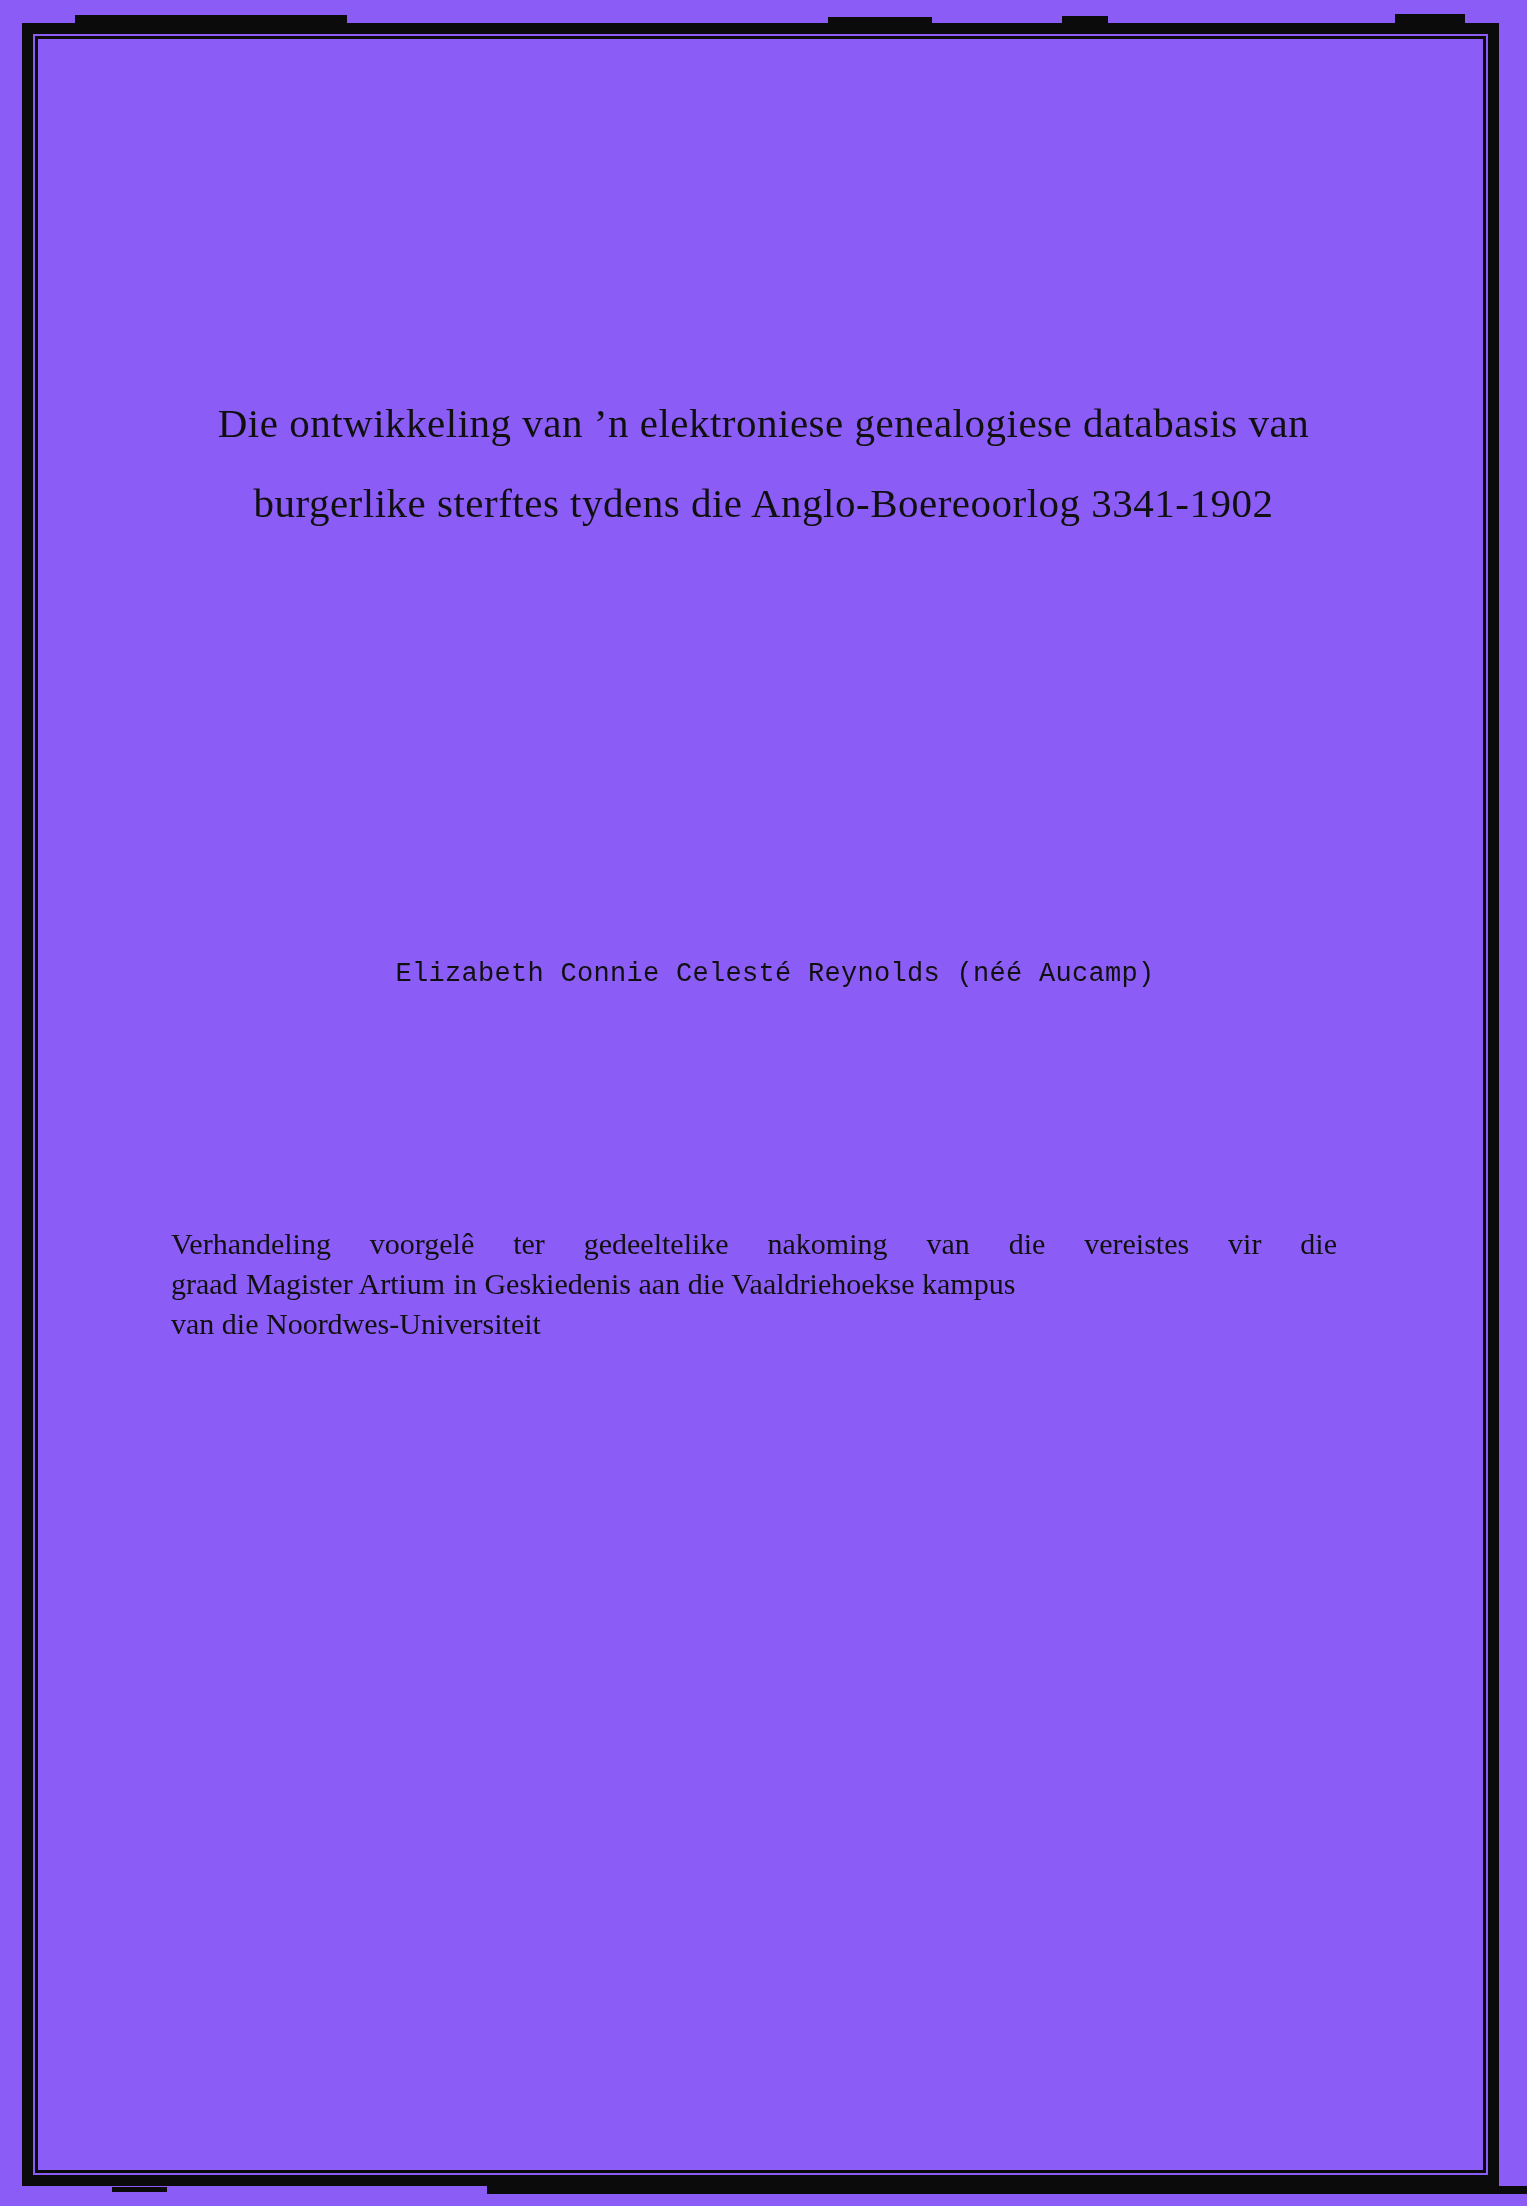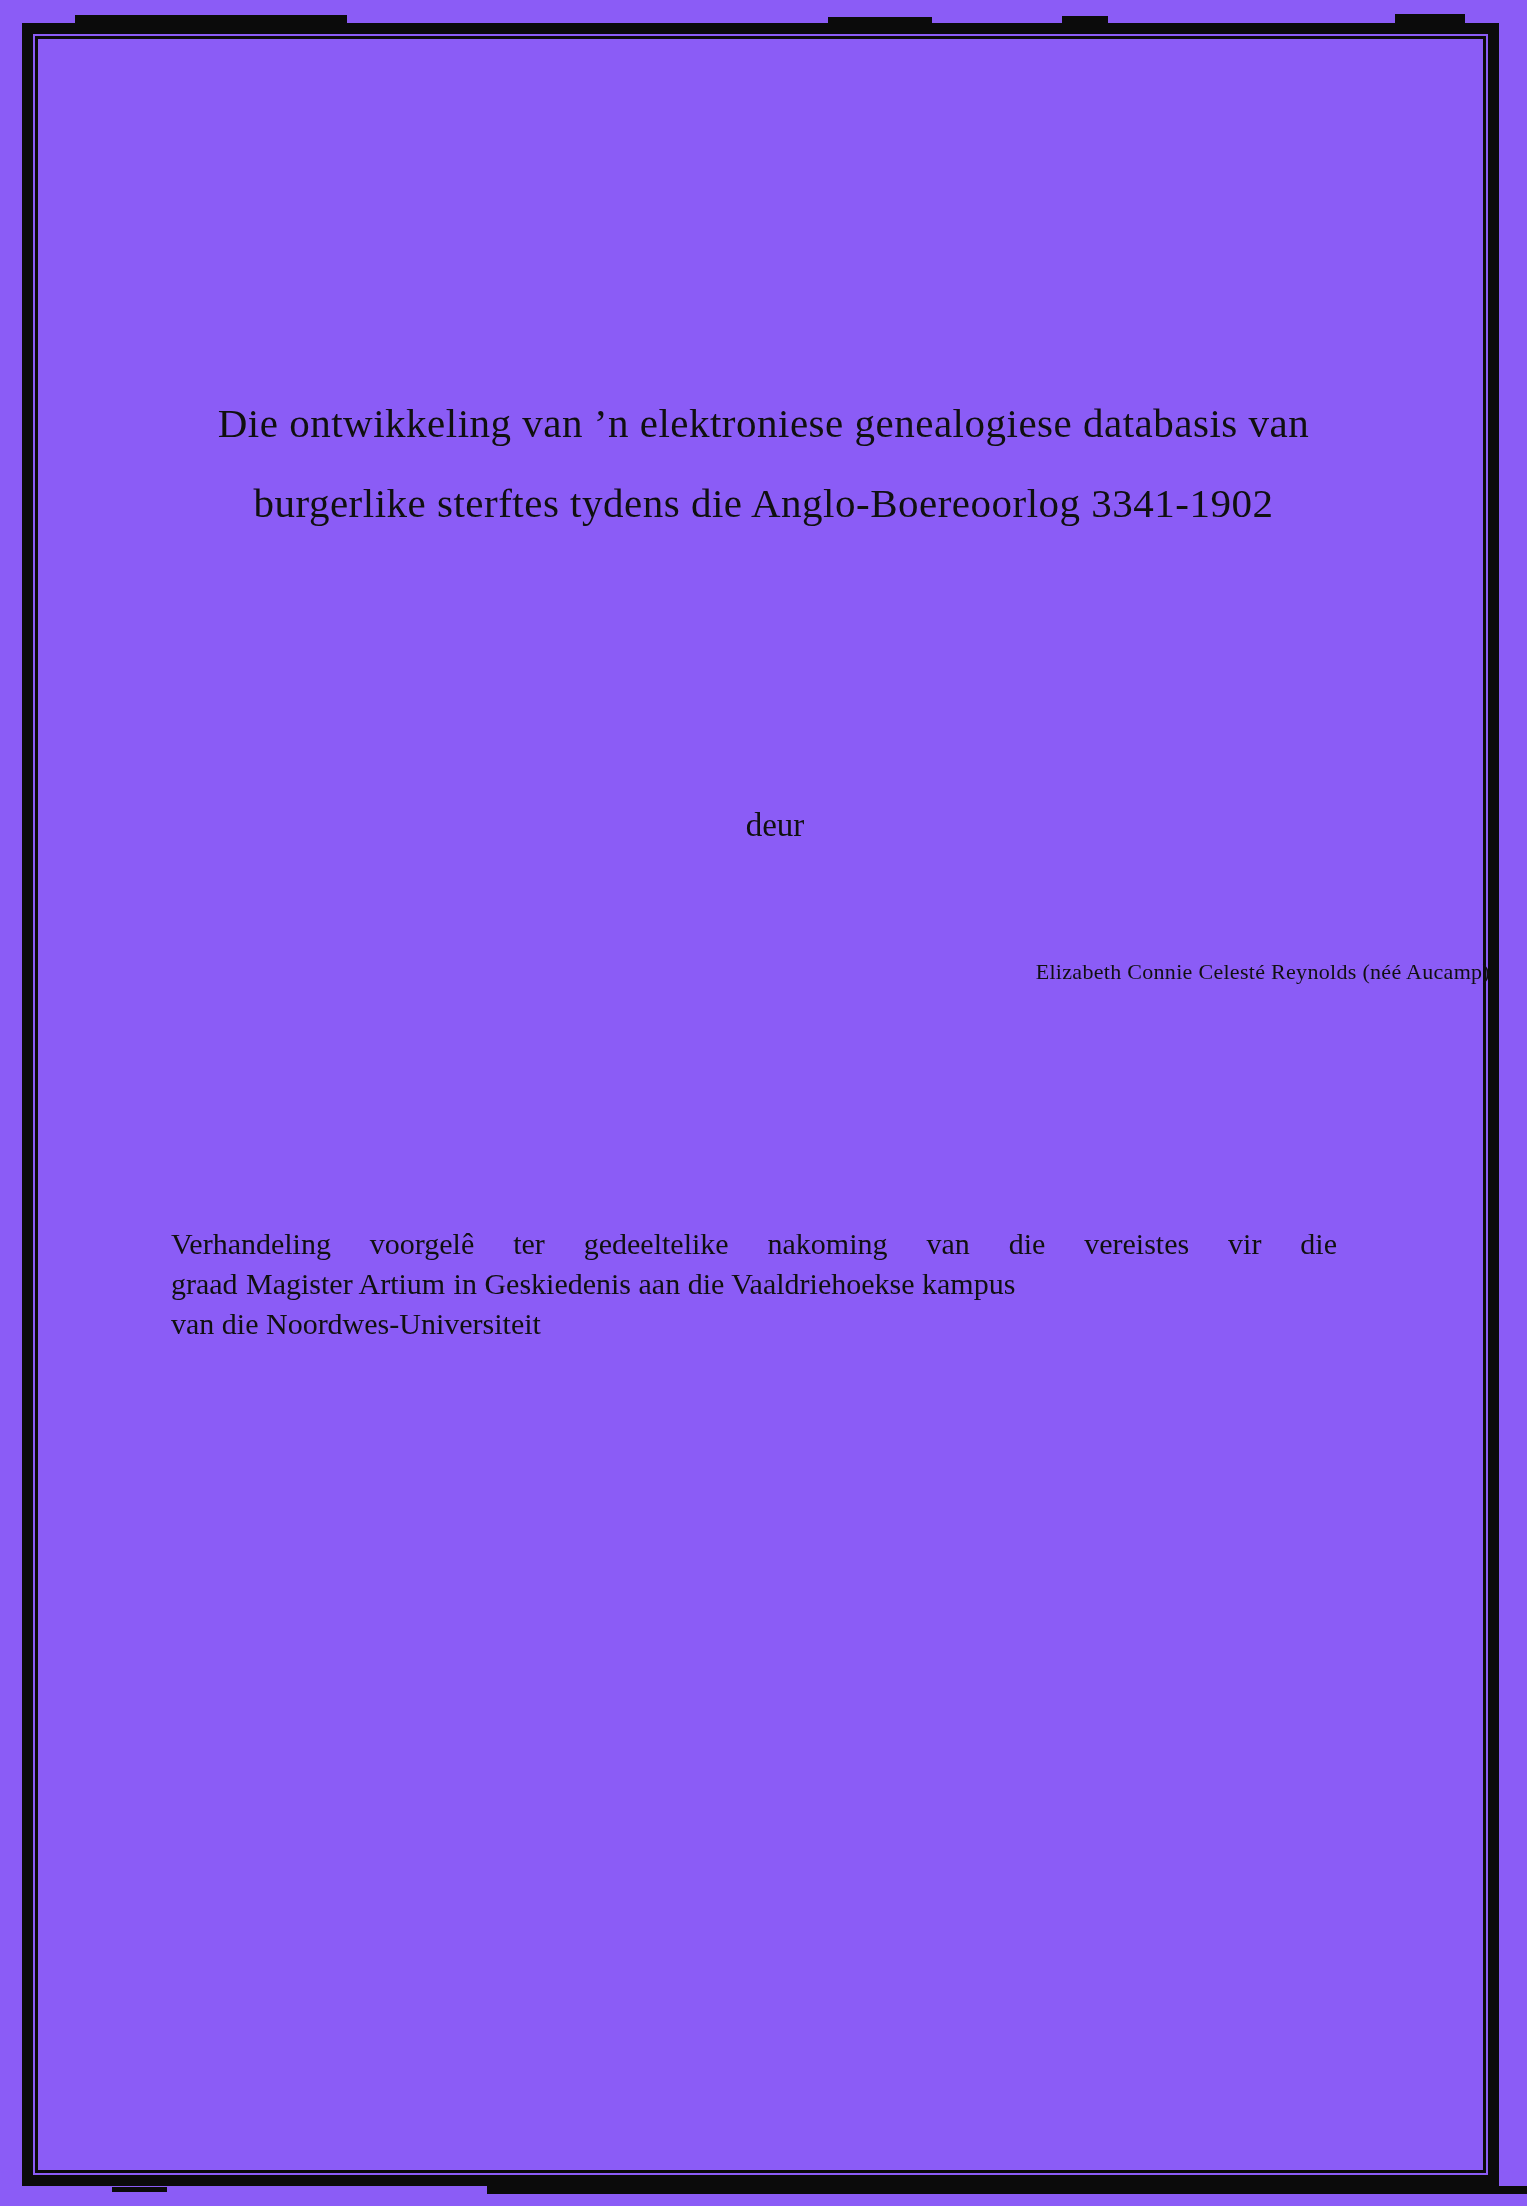--- a/index.html
+++ b/index.html
@@ -36,21 +36,21 @@
   }
   .title-1{top:403px;}
   .title-2{top:483px;}
 
   .byline{
     position:absolute;left:60px;top:809px;width:1430px;
     text-align:center;font-size:33px;line-height:1;
   }
   .author{
     position:absolute;left:60px;top:961px;width:1430px;
-    text-align:right;font-size:22px;line-height:1;letter-spacing:.3px;
+    text-align:center;font-size:27px;line-height:1;letter-spacing:.3px;font-family:Liberation Mono, monospace;
   }
 
   .degree{
     position:absolute;left:171px;top:1224px;width:1166px;
     font-size:30px;line-height:40px;
   }
   .degree-justified{text-align:justify;text-align-last:justify;}
   .gap{margin-right:.28em;}
   .italic{}
 
@@ -85,21 +85,20 @@
   <div class="artifact a-top4"></div>
   <div class="artifact a-bot1"></div>
   <div class="artifact a-bot2"></div>
 
   <div class="frame-outer"></div>
   <div class="frame-inner"></div>
 
   <div class="title-line title-1">Die ontwikkeling van ’n elektroniese genealogiese databasis van</div>
   <div class="title-line title-2">burgerlike sterftes tydens die Anglo-Boereoorlog 3341-1902</div>
 
-  <div class="byline">deur</div>
 
   <div class="author">Elizabeth Connie Celesté Reynolds (néé Aucamp)</div>
 
   <div class="degree">
     <div class="degree-justified">Verhandeling voorgelê ter gedeeltelike nakoming van die vereistes vir die</div>
     <div>
       <span class="gap">graad</span><span class="italic gap">Magister Artium</span><span>in Geskiedenis aan die Vaaldriehoekse kampus</span>
     </div>
     <div>van die Noordwes-Universiteit</div>
   </div>

